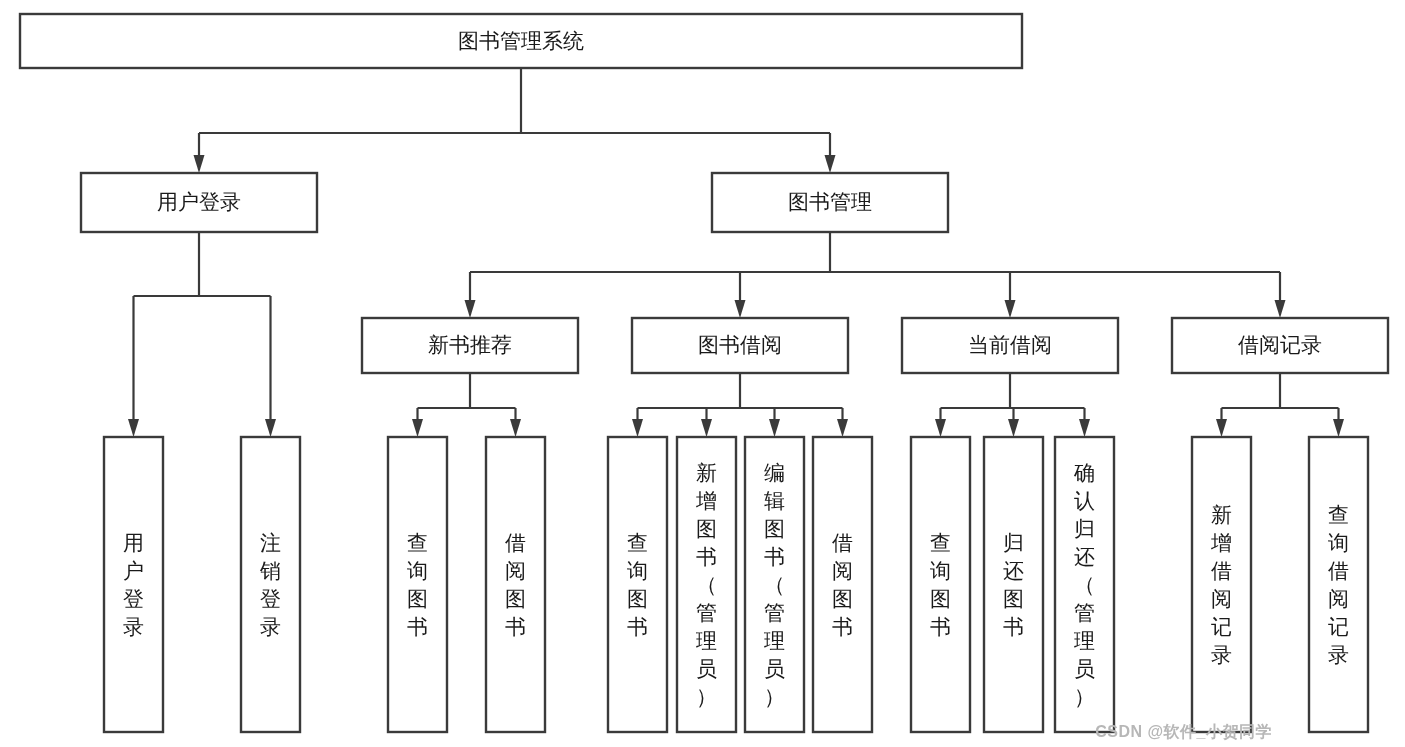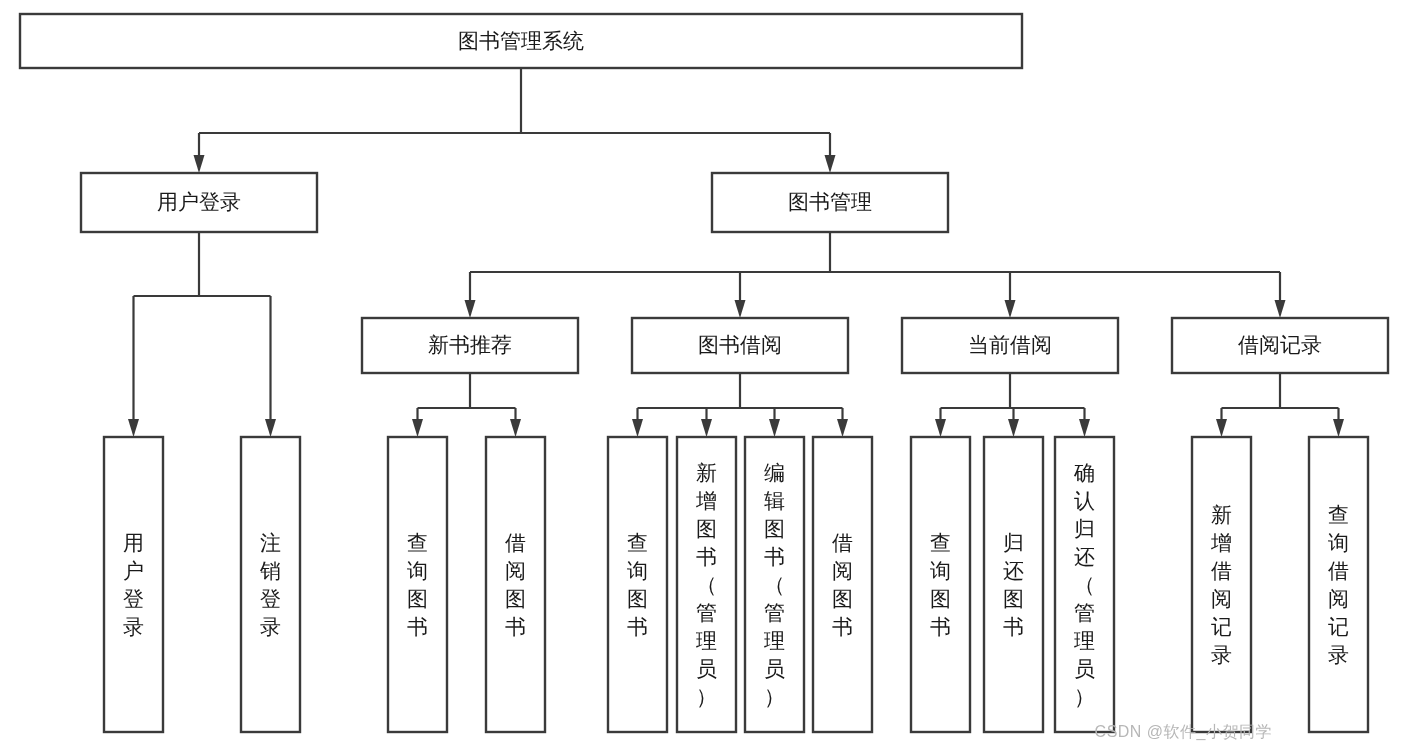--- a/index.html
+++ b/index.html
@@ -57,20 +57,21 @@
   .watermark-text {
     position: absolute;
     right: 8px;
     bottom: 4px;
     font-family: "Liberation Sans", "DejaVu Sans", sans-serif;
     font-size: 16px;
     color: #b7b7b7;
     letter-spacing: 0.5px;
     white-space: nowrap;
     user-select: none;
+    font-weight: bold;
   }
 </style>
 </head>
 <body>
 
 <div id="diagram-root">
   <svg class="diagram-canvas" viewBox="0 0 1405 747">
     <defs></defs>
     <g id="connectors-layer">
         <path d="M 521 68 L 521 133" class="connector"></path>

